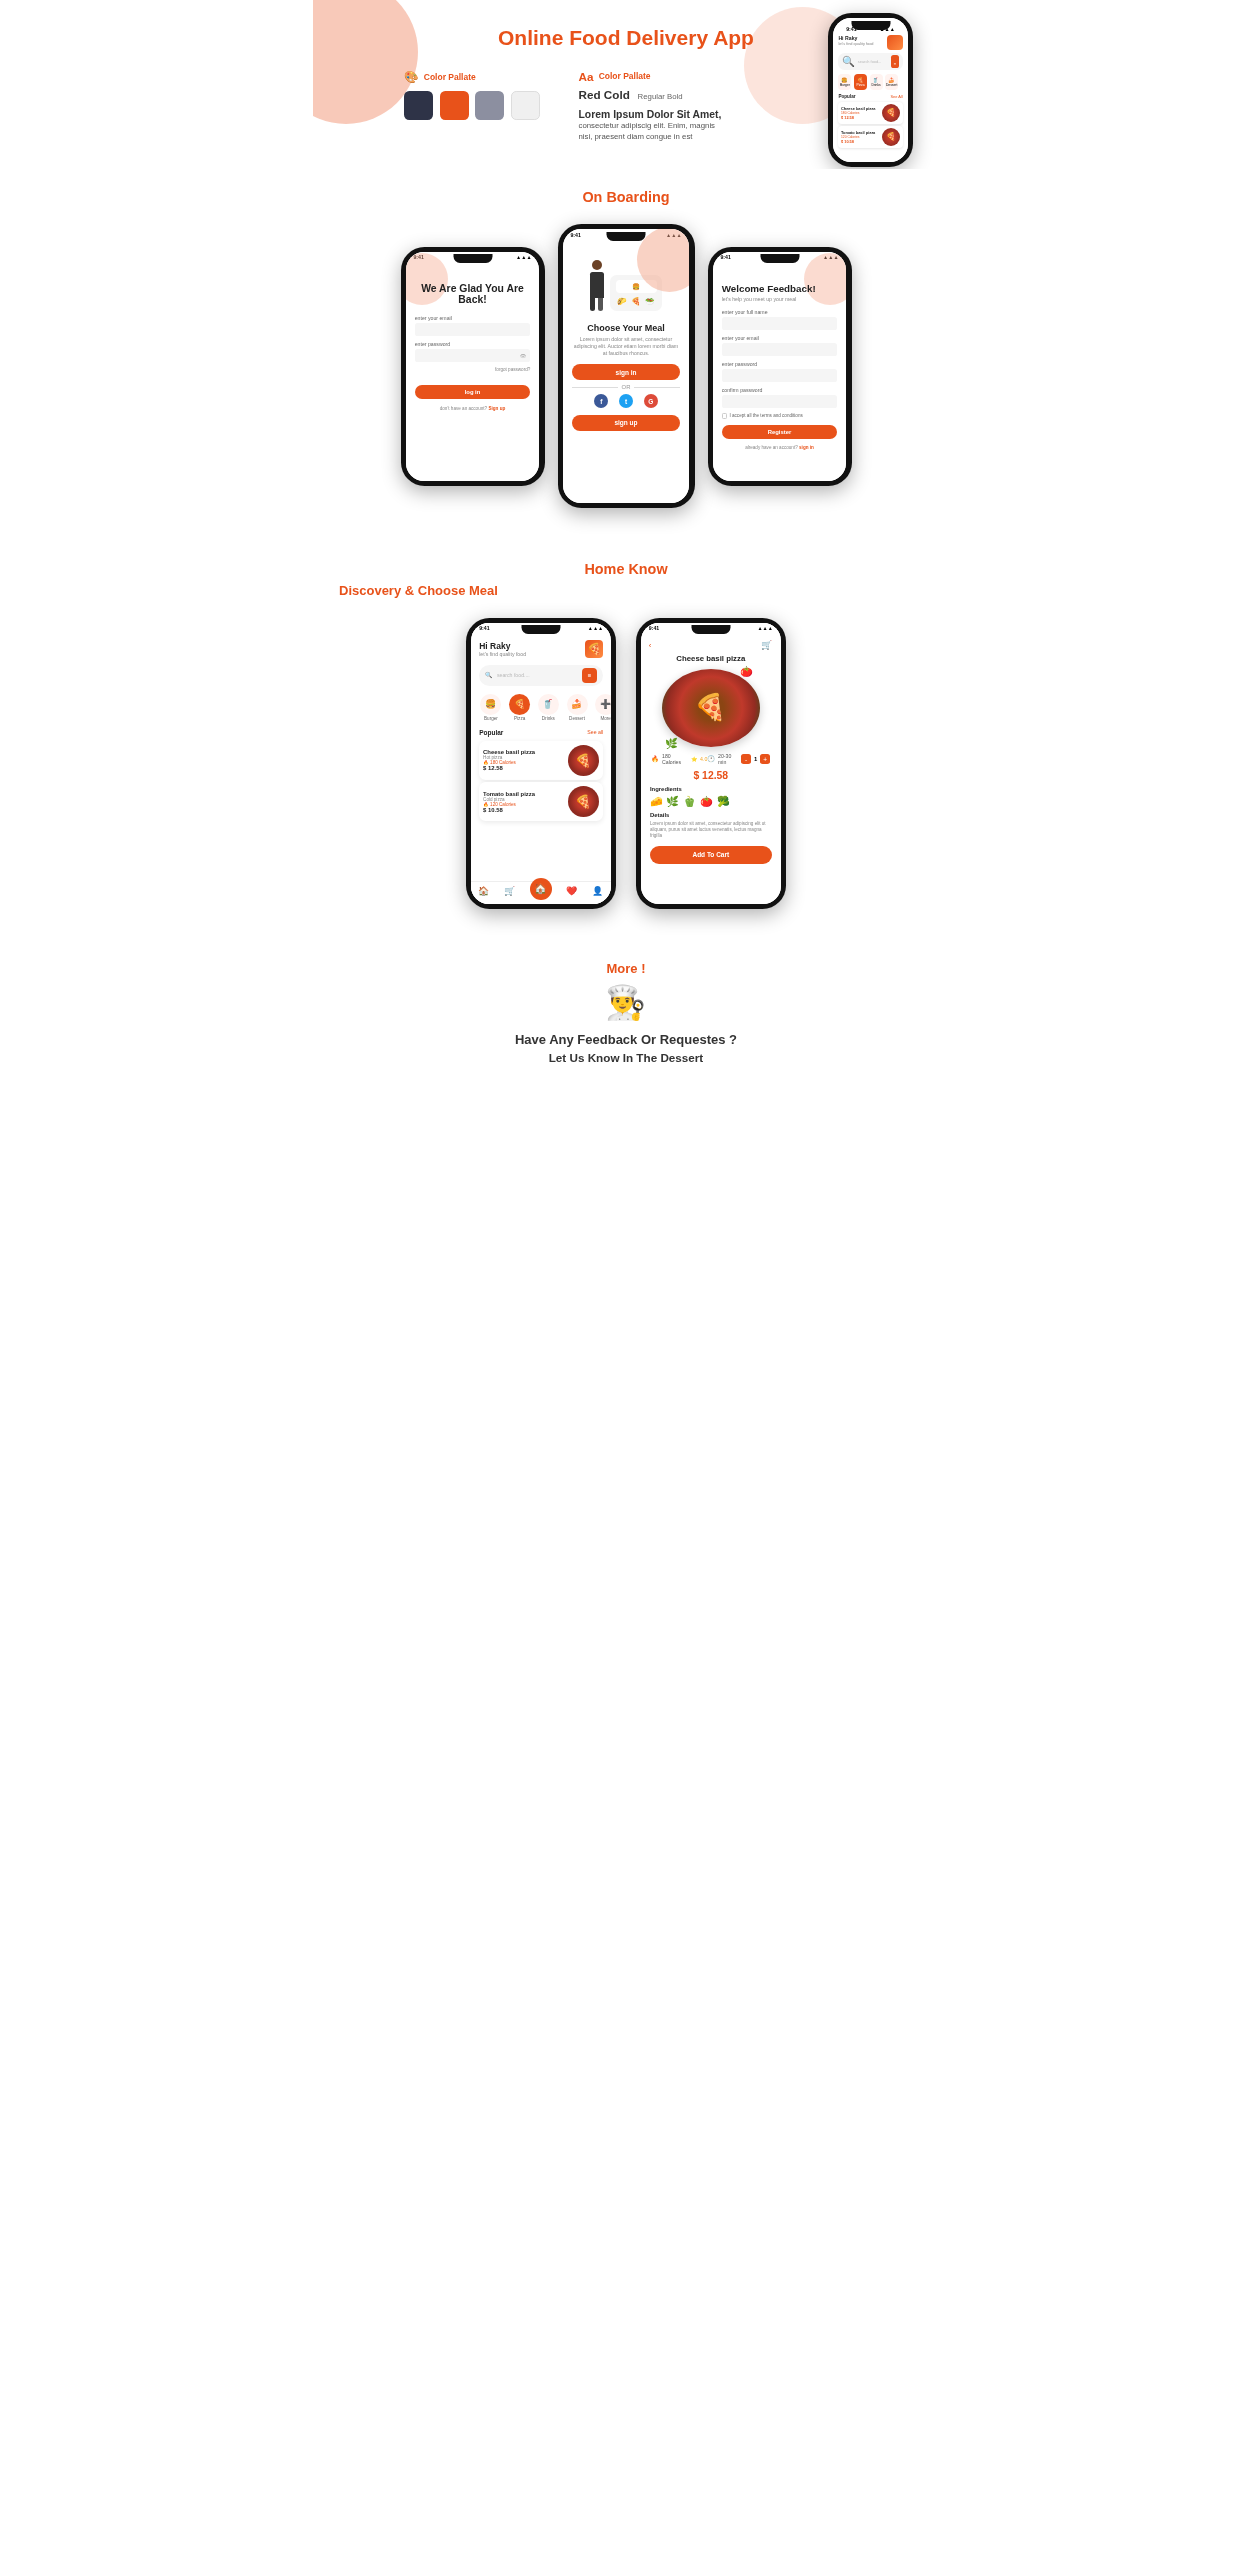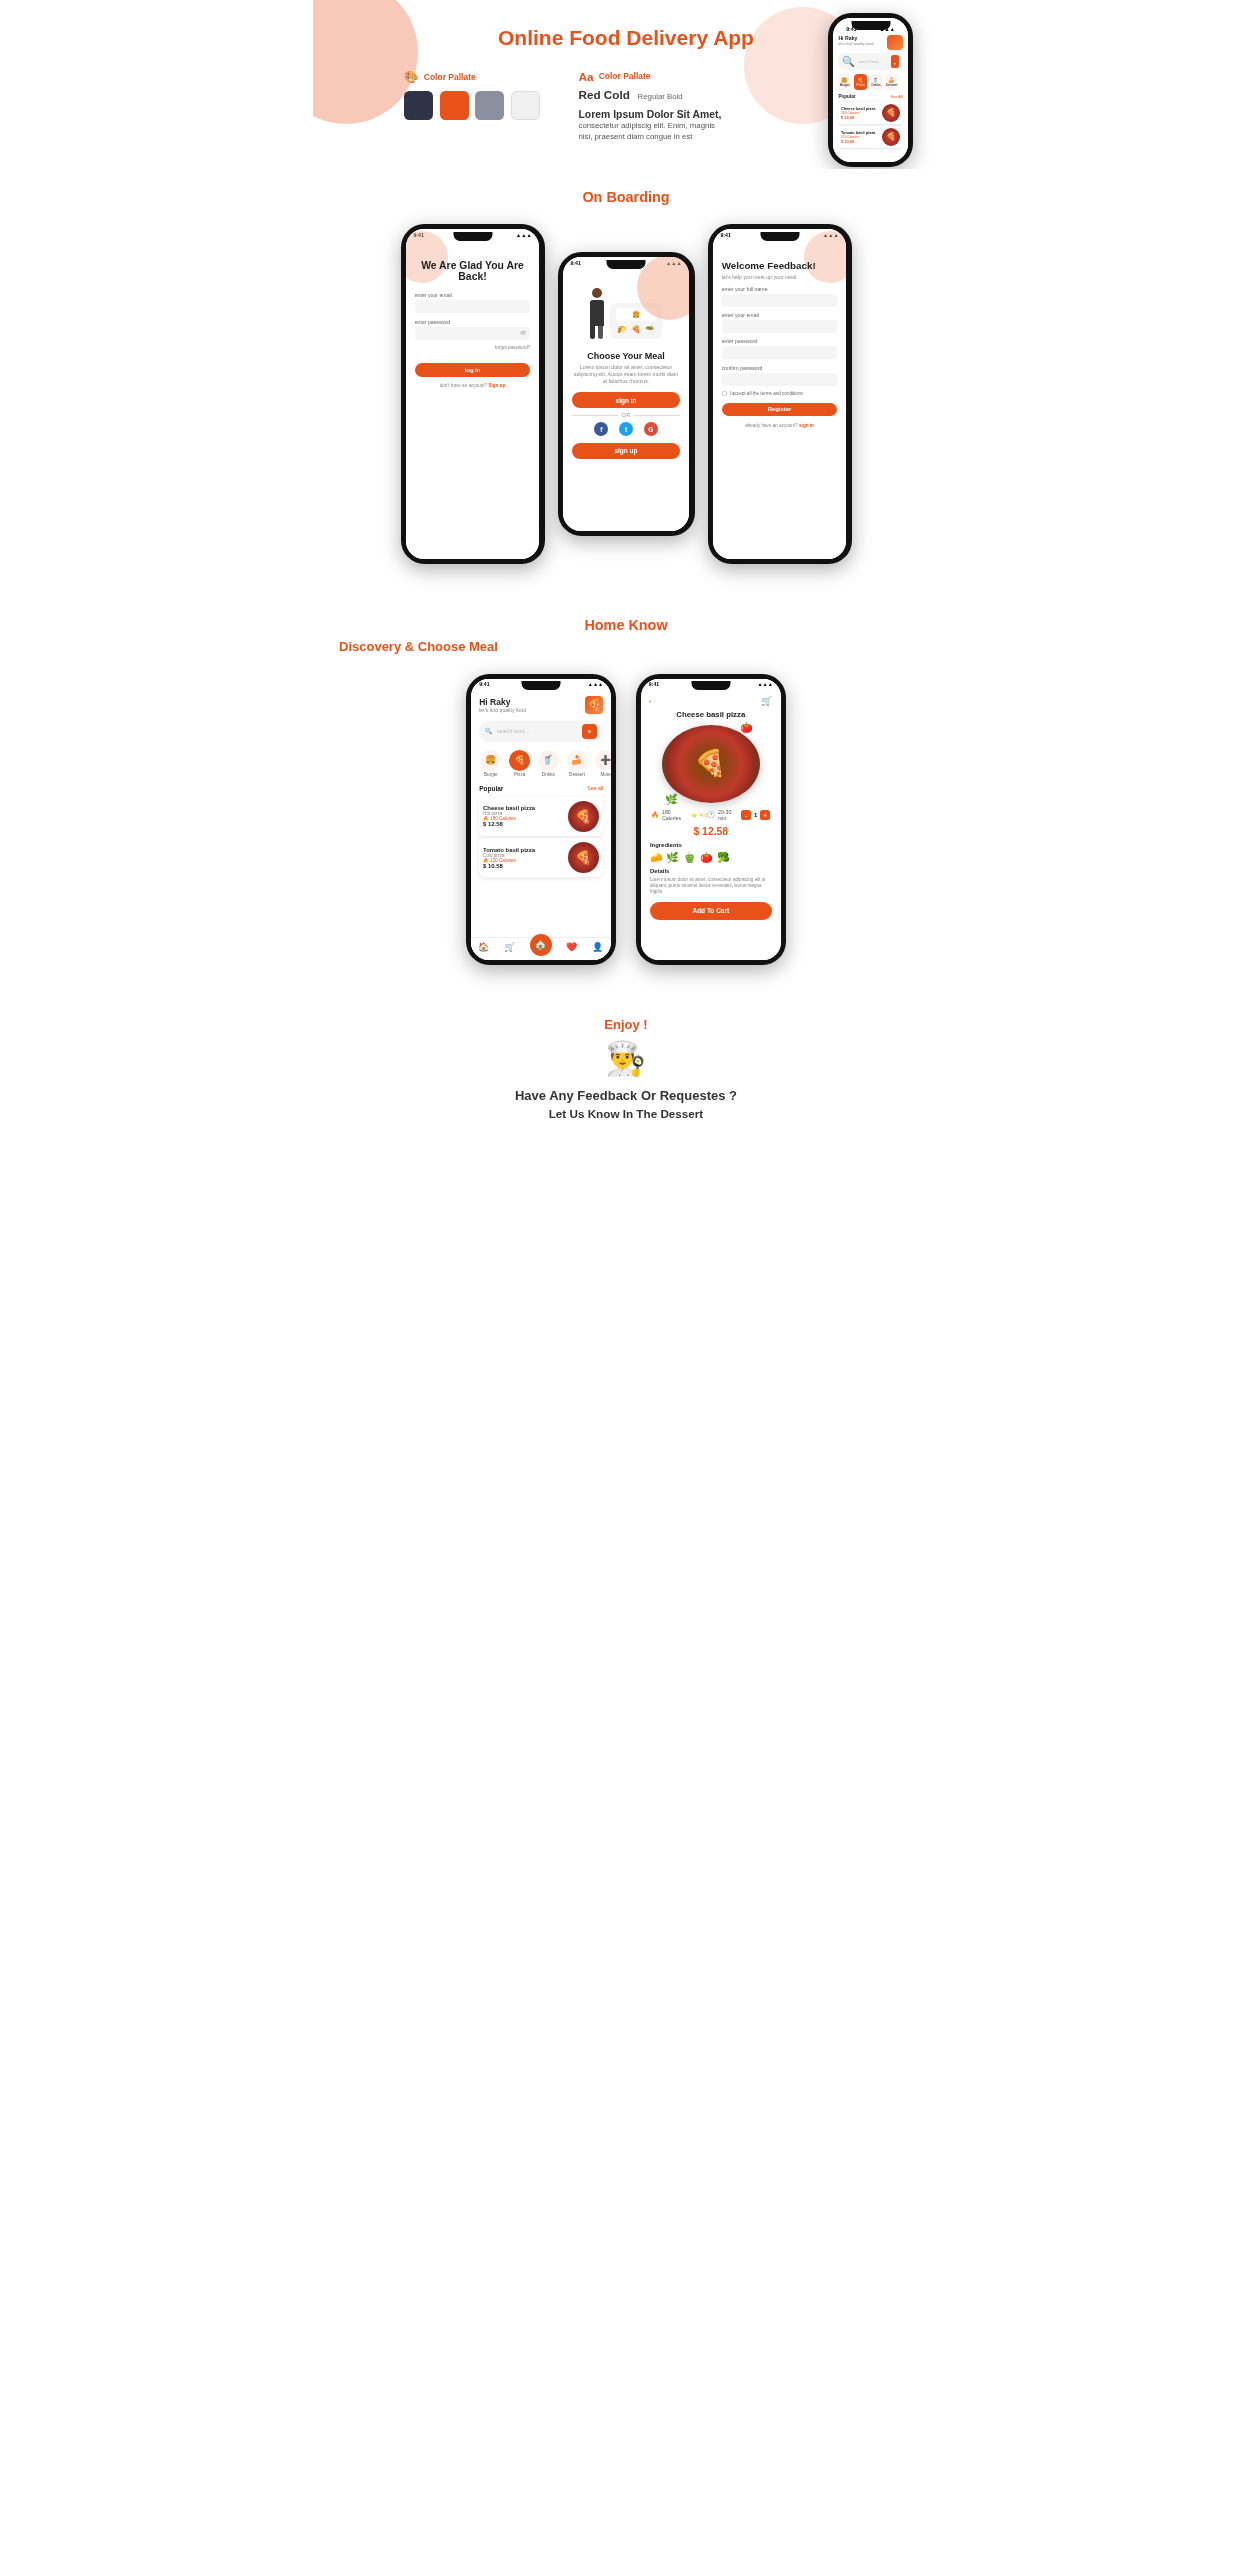--- a/index.html
+++ b/index.html
@@ -162,21 +162,21 @@
       background: #111;
       border-radius: 0 0 6.5px 6.5px;
       z-index: 10;
     }
     .phone-screen {
       background: #fff;
       border-radius: 18px;
       overflow: hidden;
       position: relative;
     }
-    .phone-screen-lg { height: 330px; }
+    .phone-screen-lg { height: 229px; }
 
     .phone-status-bar {
       display: flex;
       justify-content: space-between;
       align-items: center;
       padding: 2.6px 7.8px;
       font-size: 5.2px;
       font-weight: 600;
       background: #fff;
     }
@@ -1113,18 +1113,18 @@
           <p class="detail-desc">Lorem ipsum dolor sit amet, consectetur adipiscing elit ut aliquam, purus sit amet luctus venenatis, lectus magna frigilla</p>
           <button class="add-to-cart-btn">Add To Cart</button>
         </div>
       </div>
     </div>
 
   </div>
 </div>
 
 <div class="enjoy-section">
-  <div class="enjoy-label">Enjoy !</div>
+  <div class="enjoy-label">More !</div>
   <div class="enjoy-character">👨‍🍳</div>
   <div class="feedback-title">Have Any Feedback Or Requestes ?</div>
   <div class="feedback-subtitle">Let Us Know In The Dessert</div>
 </div>
 
 
 </body></html>

